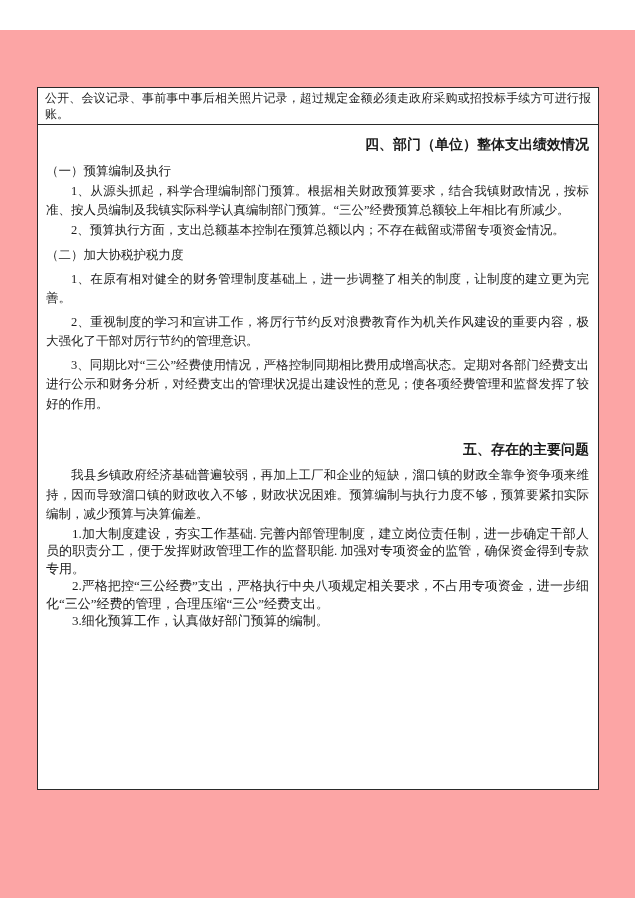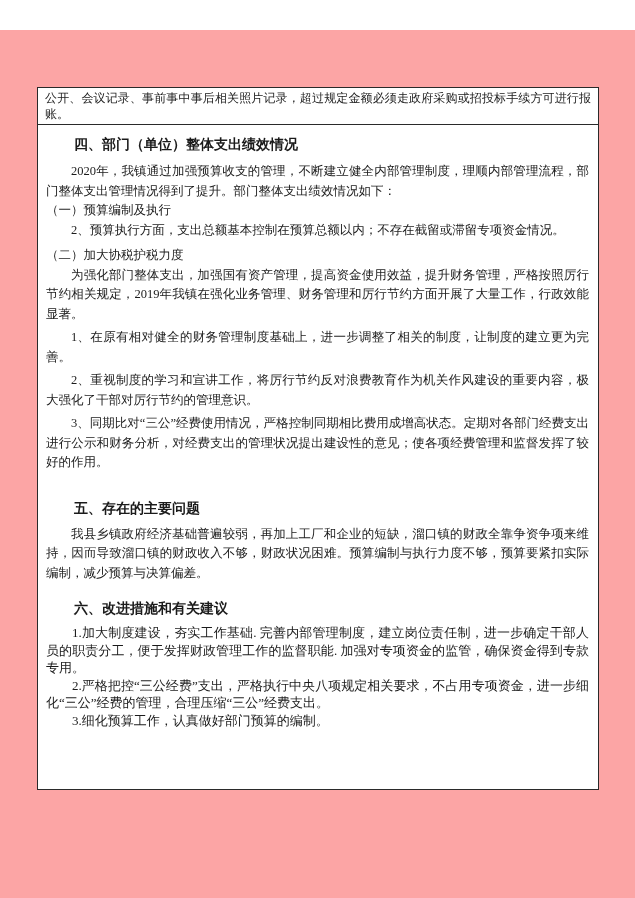--- a/index.html
+++ b/index.html
@@ -51,20 +51,21 @@
   }
   .indent { text-indent: 2em; }
   .subtitle { text-indent: 0; }
   .heading {
     font-family: Liberation Mono, monospace;
     font-weight: bold;
     font-size: 14px;
     line-height: 20px;
     margin: 4px 0 7px 0;
     text-indent: 2em;
+    text-align: right;
   }
   .gap-sm { margin-top: 6px; }
   .item-sp { margin-top: 4px; }
   .before-5 { margin-top: 26px; margin-bottom: 6px; }
   .before-6 { margin-top: 16px; margin-bottom: 5px; }
   .s6-item {
     font-size: 13px;
     line-height: 17.5px;
   }
   .page-number {
@@ -85,35 +86,33 @@
   <div class="doc-table">
 
     <div class="row-top">
       <p class="para carry">公开、会议记录、事前事中事后相关照片记录，超过规定金额必须走政府采购或招投标手续方可进行报账。</p>
     </div>
 
     <div class="row-main">
 
       <h2 class="heading">四、部门（单位）整体支出绩效情况</h2>
 
-      <p class="para indent">2020年，我镇通过加强预算收支的管理，不断建立健全内部管理制度，理顺内部管理流程，部门整体支出管理情况得到了提升。部门整体支出绩效情况如下：</p>
 
       <p class="para subtitle">（一）预算编制及执行</p>
+      <p class="para indent">1、从源头抓起，科学合理编制部门预算。根据相关财政预算要求，结合我镇财政情况，按标准、按人员编制及我镇实际科学认真编制部门预算。“三公”经费预算总额较上年相比有所减少。</p>
       <p class="para indent">2、预算执行方面，支出总额基本控制在预算总额以内；不存在截留或滞留专项资金情况。</p>
 
       <p class="para subtitle gap-sm">（二）加大协税护税力度</p>
-      <p class="para indent">为强化部门整体支出，加强国有资产管理，提高资金使用效益，提升财务管理，严格按照厉行节约相关规定，2019年我镇在强化业务管理、财务管理和厉行节约方面开展了大量工作，行政效能显著。</p>
       <p class="para indent item-sp">1、在原有相对健全的财务管理制度基础上，进一步调整了相关的制度，让制度的建立更为完善。</p>
       <p class="para indent item-sp">2、重视制度的学习和宣讲工作，将厉行节约反对浪费教育作为机关作风建设的重要内容，极大强化了干部对厉行节约的管理意识。</p>
       <p class="para indent item-sp">3、同期比对“三公”经费使用情况，严格控制同期相比费用成增高状态。定期对各部门经费支出进行公示和财务分析，对经费支出的管理状况提出建设性的意见；使各项经费管理和监督发挥了较好的作用。</p>
 
       <h2 class="heading before-5">五、存在的主要问题</h2>
       <p class="para indent">我县乡镇政府经济基础普遍较弱，再加上工厂和企业的短缺，溜口镇的财政全靠争资争项来维持，因而导致溜口镇的财政收入不够，财政状况困难。预算编制与执行力度不够，预算要紧扣实际编制，减少预算与决算偏差。</p>
 
-      <h2 class="heading before-6">六、改进措施和有关建议</h2>
       <p class="para indent s6-item">1.加大制度建设，夯实工作基础. 完善内部管理制度，建立岗位责任制，进一步确定干部人员的职责分工，便于发挥财政管理工作的监督职能. 加强对专项资金的监管，确保资金得到专款专用。</p>
       <p class="para indent s6-item">2.严格把控“三公经费”支出，严格执行中央八项规定相关要求，不占用专项资金，进一步细化“三公”经费的管理，合理压缩“三公”经费支出。</p>
       <p class="para indent s6-item">3.细化预算工作，认真做好部门预算的编制。</p>
 
     </div>
   </div>
 
 
 </div>
 

